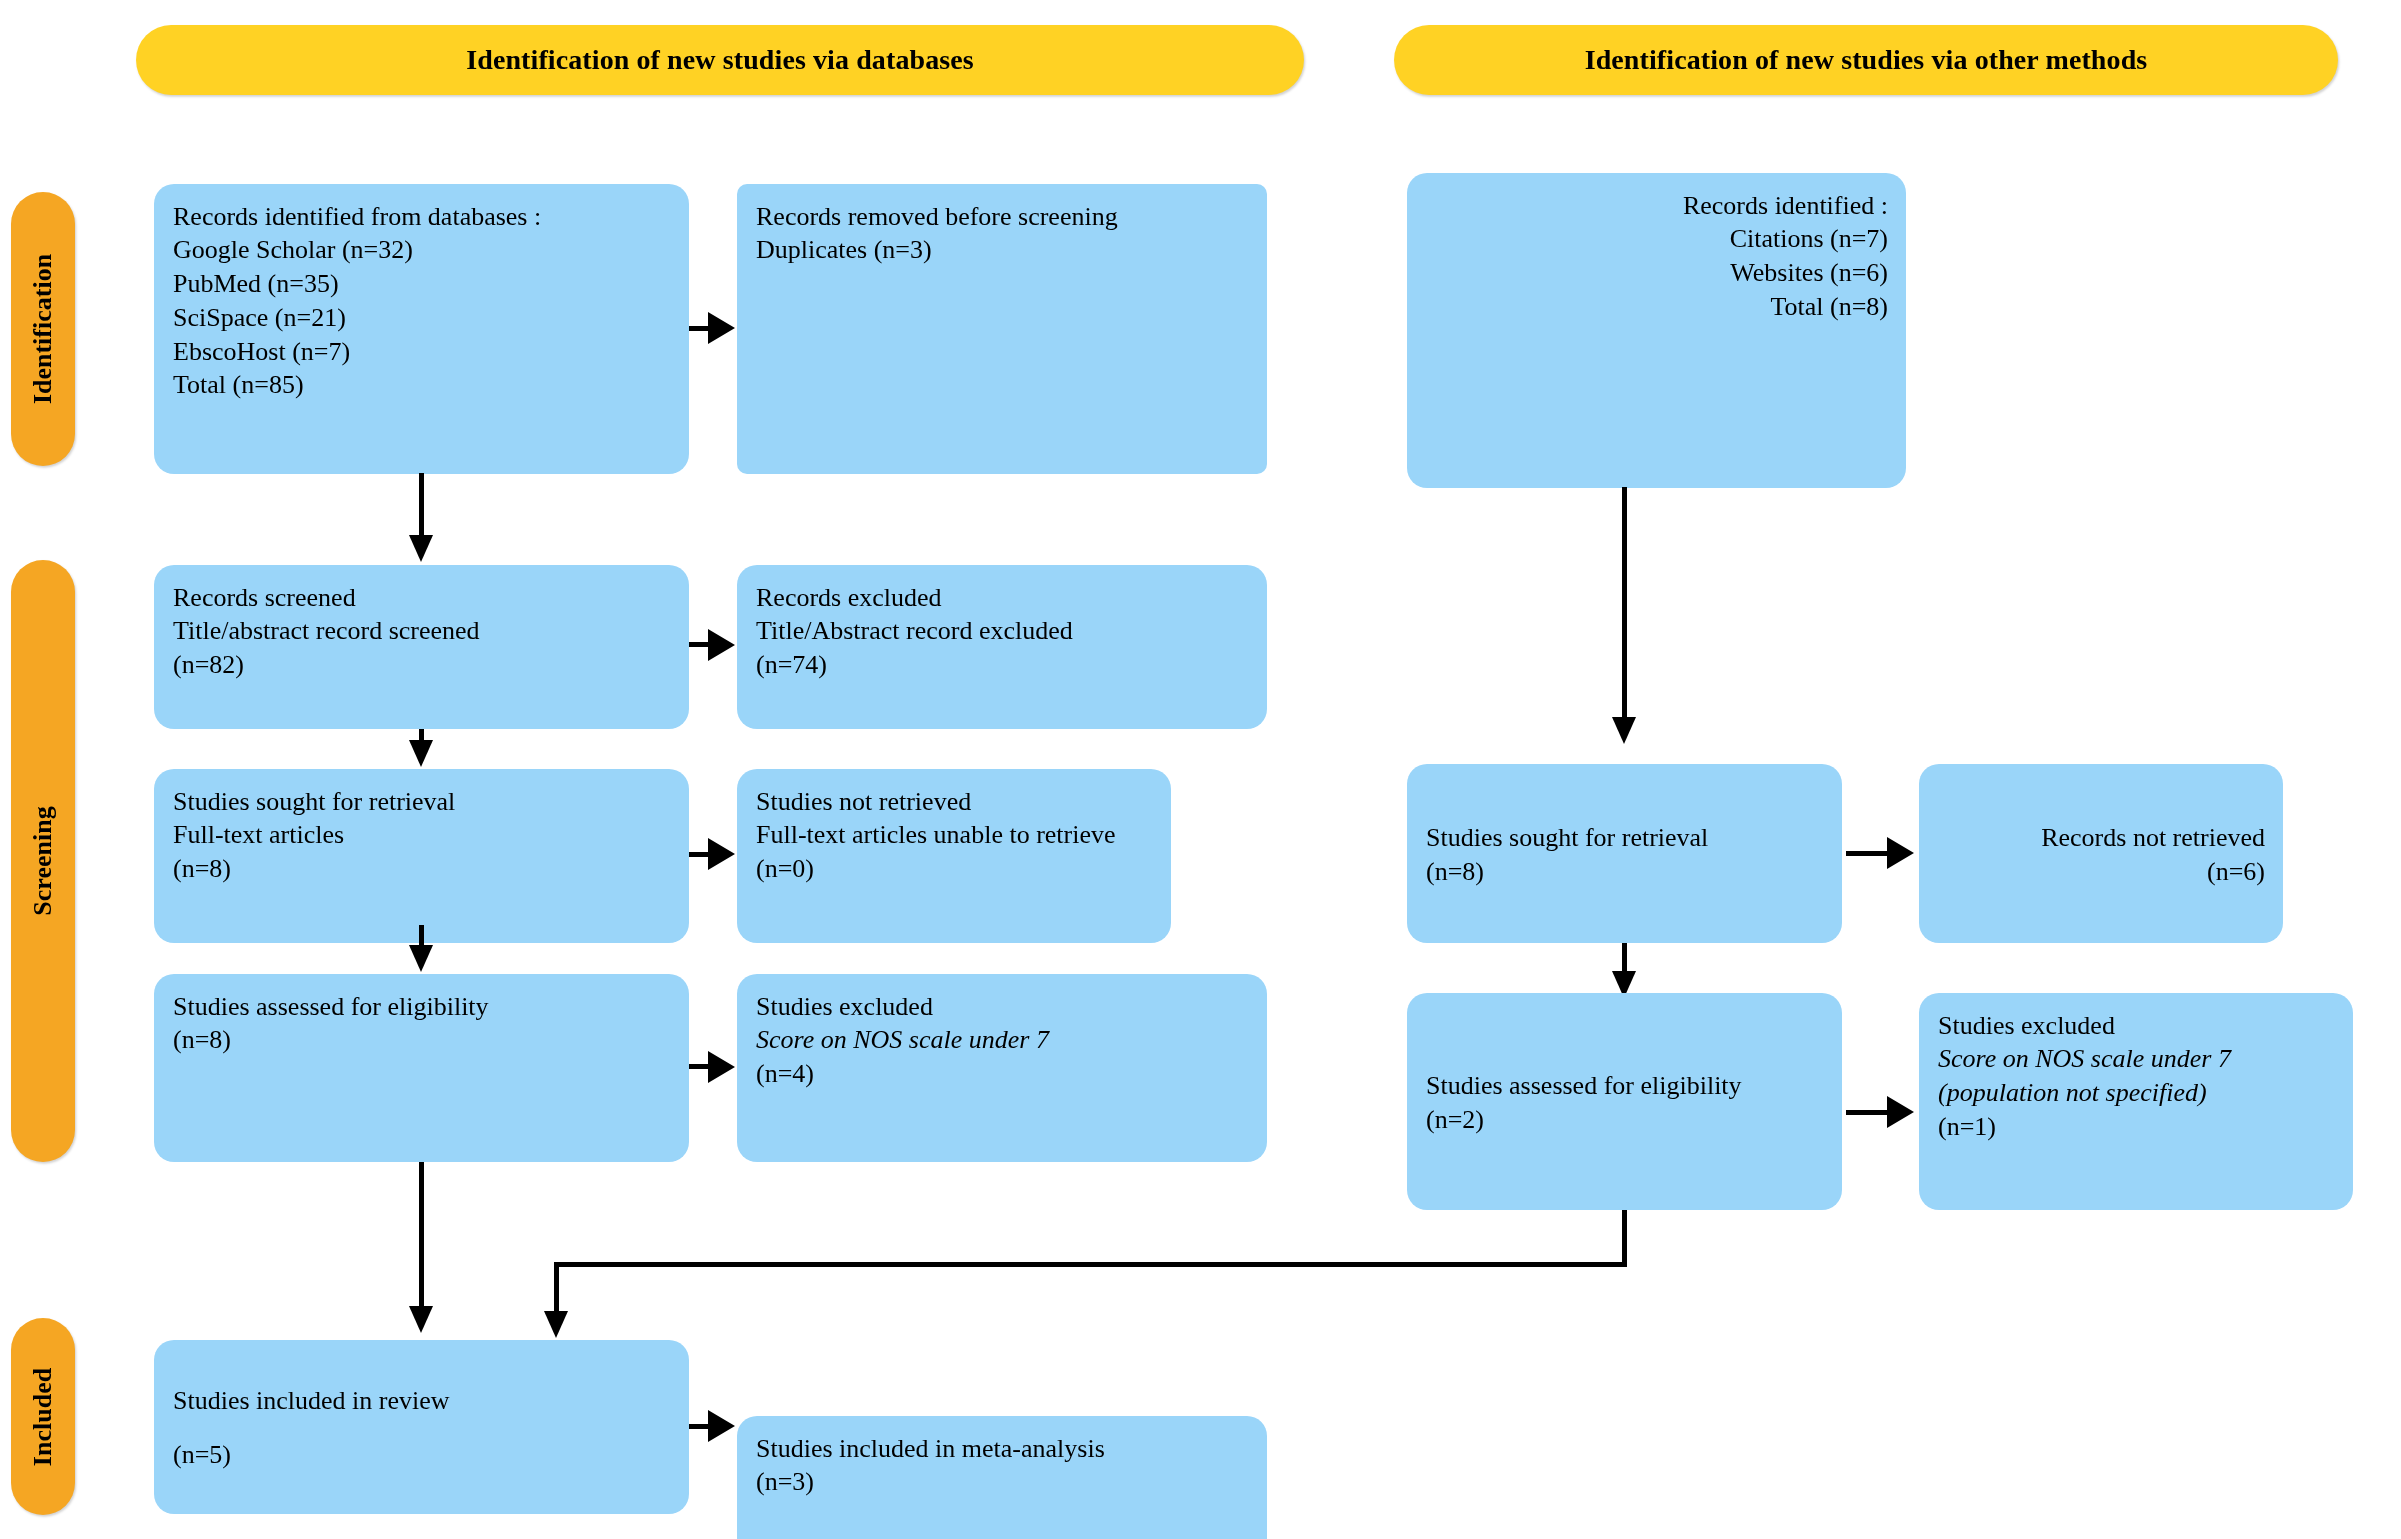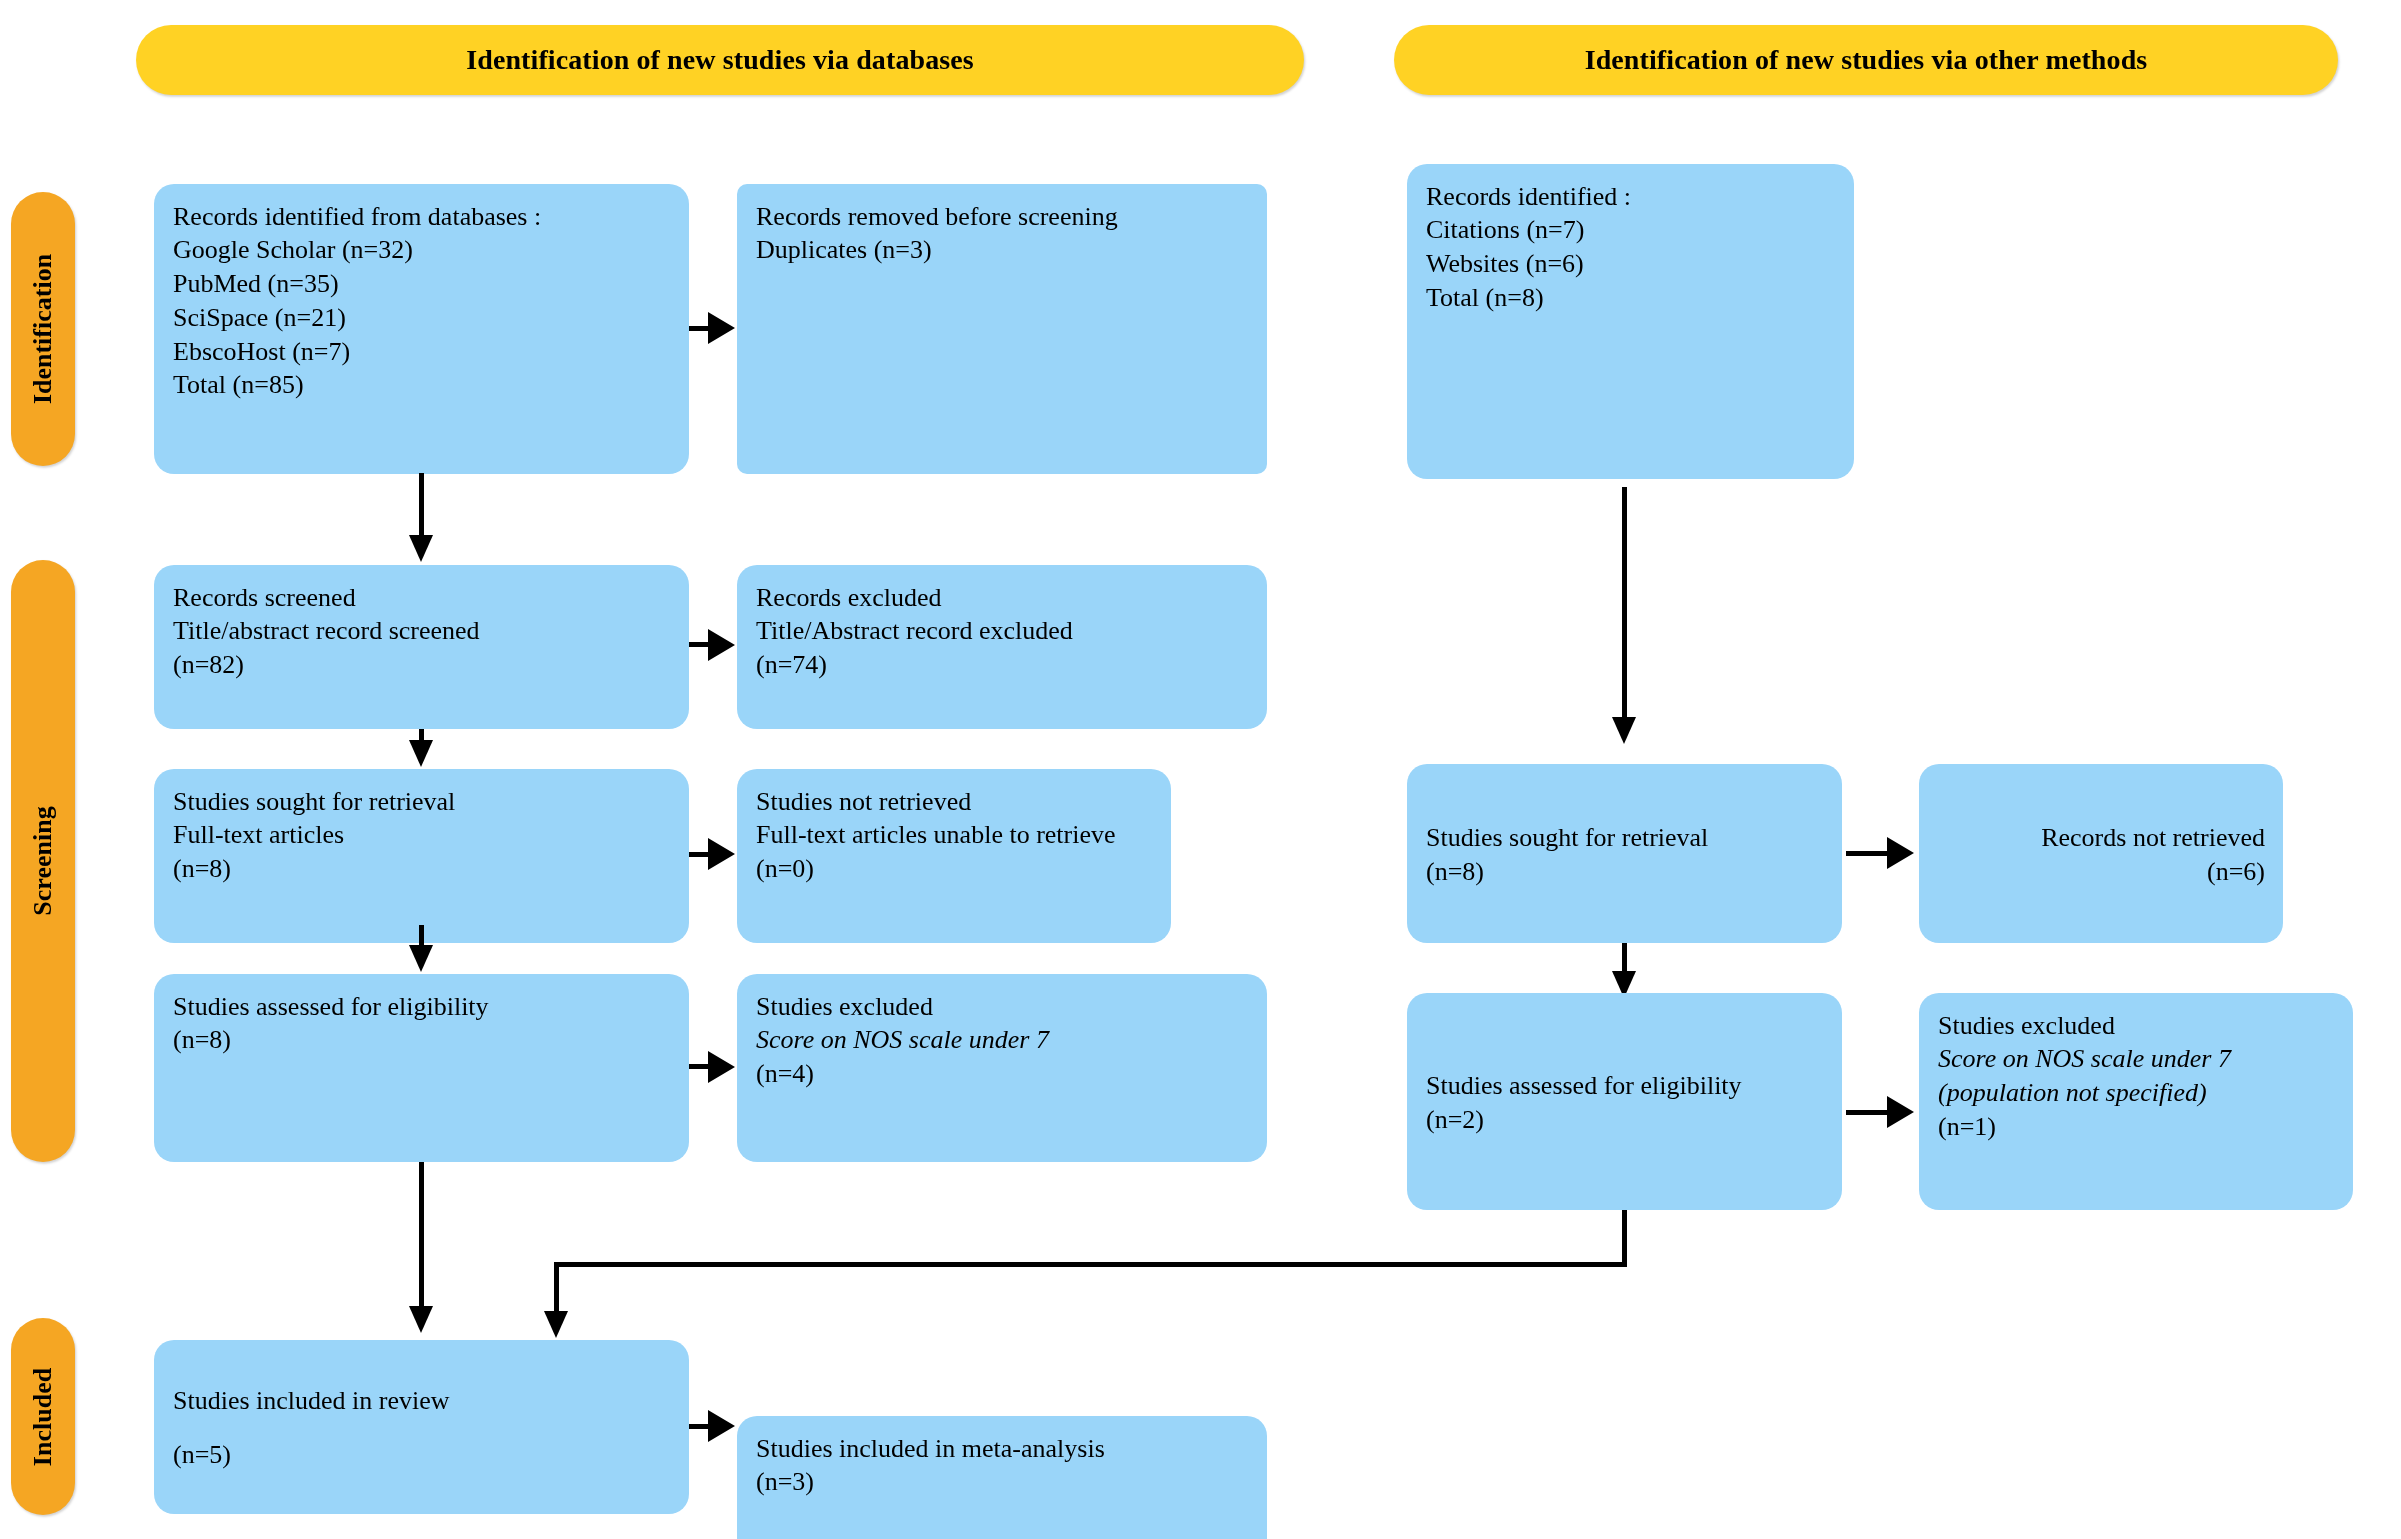--- a/index.html
+++ b/index.html
@@ -169,21 +169,21 @@
     <div class="ln it">Score on NOS scale under 7</div>
     <div class="ln">(n=4)</div>
   </div>
 
   <div class="hline" style="left:689px;top:1064px;width:21.5px;"></div>
   <div class="arrow-right" style="left:708px;top:1051px;"></div>
 
   <div class="vline" style="left:419px;top:1162px;height:148px;"></div>
   <div class="arrow-down" style="left:409px;top:1306px;"></div>
 
-  <div class="box" style="left:1407px;top:164px;width:447px;height:315px;">
+  <div class="box" style="left:1407px;top:173px;width:499px;height:315px;text-align:right;">
     <div class="ln">Records identified :</div>
     <div class="ln">Citations (n=7)</div>
     <div class="ln">Websites (n=6)</div>
     <div class="ln">Total (n=8)</div>
   </div>
 
   <div class="vline" style="left:1622px;top:487px;height:234px;"></div>
   <div class="arrow-down" style="left:1612px;top:717px;"></div>
 
   <div class="box mid" style="left:1407px;top:764px;width:435px;height:179px;">

